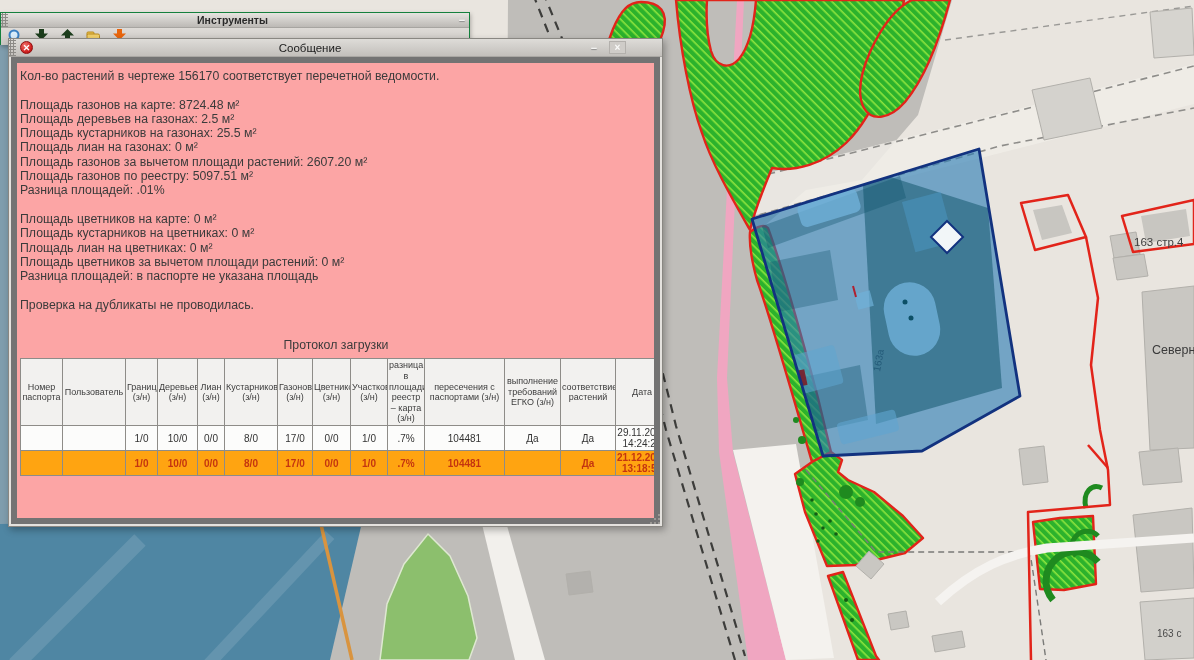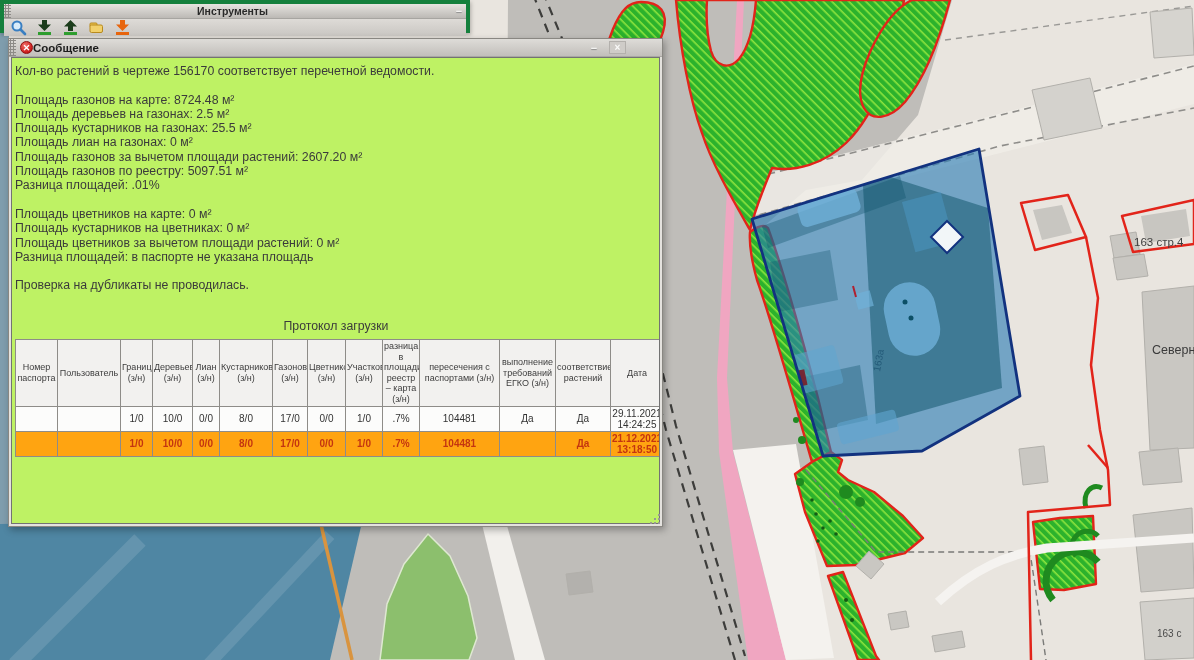--- a/index.html
+++ b/index.html
@@ -1,22 +1,22 @@
 <!DOCTYPE html>
 <html><head>
 <meta charset="utf-8">
 <style>
   html,body{margin:0;padding:0;}
   body{width:1194px;height:660px;overflow:hidden;position:relative;
        font-family:"Liberation Sans",sans-serif;background:#e9e5df;}
   #map-svg{position:absolute;left:0;top:0;width:1194px;height:660px;}
 
   
-  .toolbar-win{position:absolute;left:0;top:0;width:470px;height:33px;
-    border:4px solid #15803d;background:#d7d4d0;box-sizing:border-box;
+  .toolbar-win{position:absolute;left:0;top:12px;width:470px;height:33px;
+    border:1px solid #15803d;background:#d7d4d0;box-sizing:border-box;
     box-shadow:1px 2px 4px rgba(0,0,0,.25);}
   .tb-title{height:14px;display:flex;align-items:center;
     background:linear-gradient(#e6e4e0,#bcb9b5);border-bottom:1px solid #a7a5a1;}
   .grip{width:7px;height:100%;margin-right:2px;
     background-image:radial-gradient(circle,#8d8b87 1px,transparent 1.2px);
     background-size:3px 3px;cursor:move;}
   .tb-title .t-label{flex:1;text-align:center;font-size:10.5px;font-weight:bold;color:#2a2a2a;}
   .win-btn{font-size:11px;line-height:10px;color:#f6f6f4;font-weight:bold;
     width:14px;text-align:center;cursor:pointer;text-shadow:0 1px 1px #888;}
   .tb-icons{height:17px;display:flex;align-items:center;gap:9px;padding-left:6px;
@@ -26,27 +26,27 @@
   
   .dialog-win{position:absolute;left:8px;top:38px;width:655px;height:489px;
     background:#e4e2de;border:1px solid #898782;box-sizing:border-box;
     box-shadow:2px 3px 7px rgba(0,0,0,.3);}
   .dlg-title{height:17px;display:flex;align-items:center;
     background:linear-gradient(#dedcd8,#c2bfbb);border-bottom:1px solid #a9a7a3;}
   .close-red{width:13px;height:13px;border-radius:50%;margin-left:2px;
     background:radial-gradient(circle at 35% 30%,#f0706a,#d02020 65%,#9a0d0d);
     border:1px solid #8f0f0f;color:#fff;font-size:9px;line-height:12px;
     text-align:center;font-weight:bold;cursor:pointer;box-sizing:border-box;}
-  .dlg-title .t-label{flex:1;font-size:11.5px;font-weight:bold;color:#1c1c1c;}
+  .dlg-title .t-label{flex:1;text-align:center;font-size:11.5px;font-weight:normal;color:#1c1c1c;}
   .dlg-btns{display:flex;align-items:center;gap:8px;padding-right:36px;}
   .btn-close-x{width:17px;height:13px;background:#cfccc8;border:1px solid #b3b0ac;
     color:#fbfbfa;font-size:10px;line-height:11px;text-align:center;font-weight:bold;
     cursor:pointer;box-sizing:border-box;}
   .dlg-body{position:absolute;left:2px;right:2px;top:18px;bottom:2px;
-    background:#bef264;border:1px solid #737373;overflow:hidden;
+    background:#fca5a5;border:6px solid #737373;overflow:hidden;
     padding:6px 2px 0 3px;box-sizing:border-box;}
   .msg-line{height:14.3px;font-size:12.3px;color:#3b3b3b;white-space:pre;}
   .tbl-title{height:15px;text-align:center;font-size:12.3px;color:#3b3b3b;margin-top:12px;}
 
   table.protocol{border-collapse:collapse;table-layout:fixed;width:648px;margin-top:5px;}
   table.protocol th,table.protocol td{border:1px solid #8e8c88;text-align:center;
     vertical-align:middle;padding:1px 1px;overflow:hidden;}
   table.protocol th{font-size:9px;font-weight:normal;color:#3d3d3d;line-height:1.18;height:60px;background:#f2f1ef;}
   table.protocol td{font-size:10px;color:#333;line-height:1.1;height:21px;background:#fcfcfb;}
   table.protocol col:nth-child(1){width:42px}  table.protocol col:nth-child(2){width:63px}
@@ -242,20 +242,21 @@
         <div class="msg-line">Площадь газонов на карте: 8724.48 м²</div>
         <div class="msg-line">Площадь деревьев на газонах: 2.5 м²</div>
         <div class="msg-line">Площадь кустарников на газонах: 25.5 м²</div>
         <div class="msg-line">Площадь лиан на газонах: 0 м²</div>
         <div class="msg-line">Площадь газонов за вычетом площади растений: 2607.20 м²</div>
         <div class="msg-line">Площадь газонов по реестру: 5097.51 м²</div>
         <div class="msg-line">Разница площадей: .01%</div>
         <div class="msg-line"></div>
         <div class="msg-line">Площадь цветников на карте: 0 м²</div>
         <div class="msg-line">Площадь кустарников на цветниках: 0 м²</div>
+        <div class="msg-line">Площадь лиан на цветниках: 0 м²</div>
         <div class="msg-line">Площадь цветников за вычетом площади растений: 0 м²</div>
         <div class="msg-line">Разница площадей: в паспорте не указана площадь</div>
         <div class="msg-line"></div>
         <div class="msg-line">Проверка на дубликаты не проводилась.</div>
         <div class="msg-line"></div>
       </div>
     <div class="tbl-title">Протокол загрузки</div>
     <table class="protocol">
       <colgroup>
           <col>

